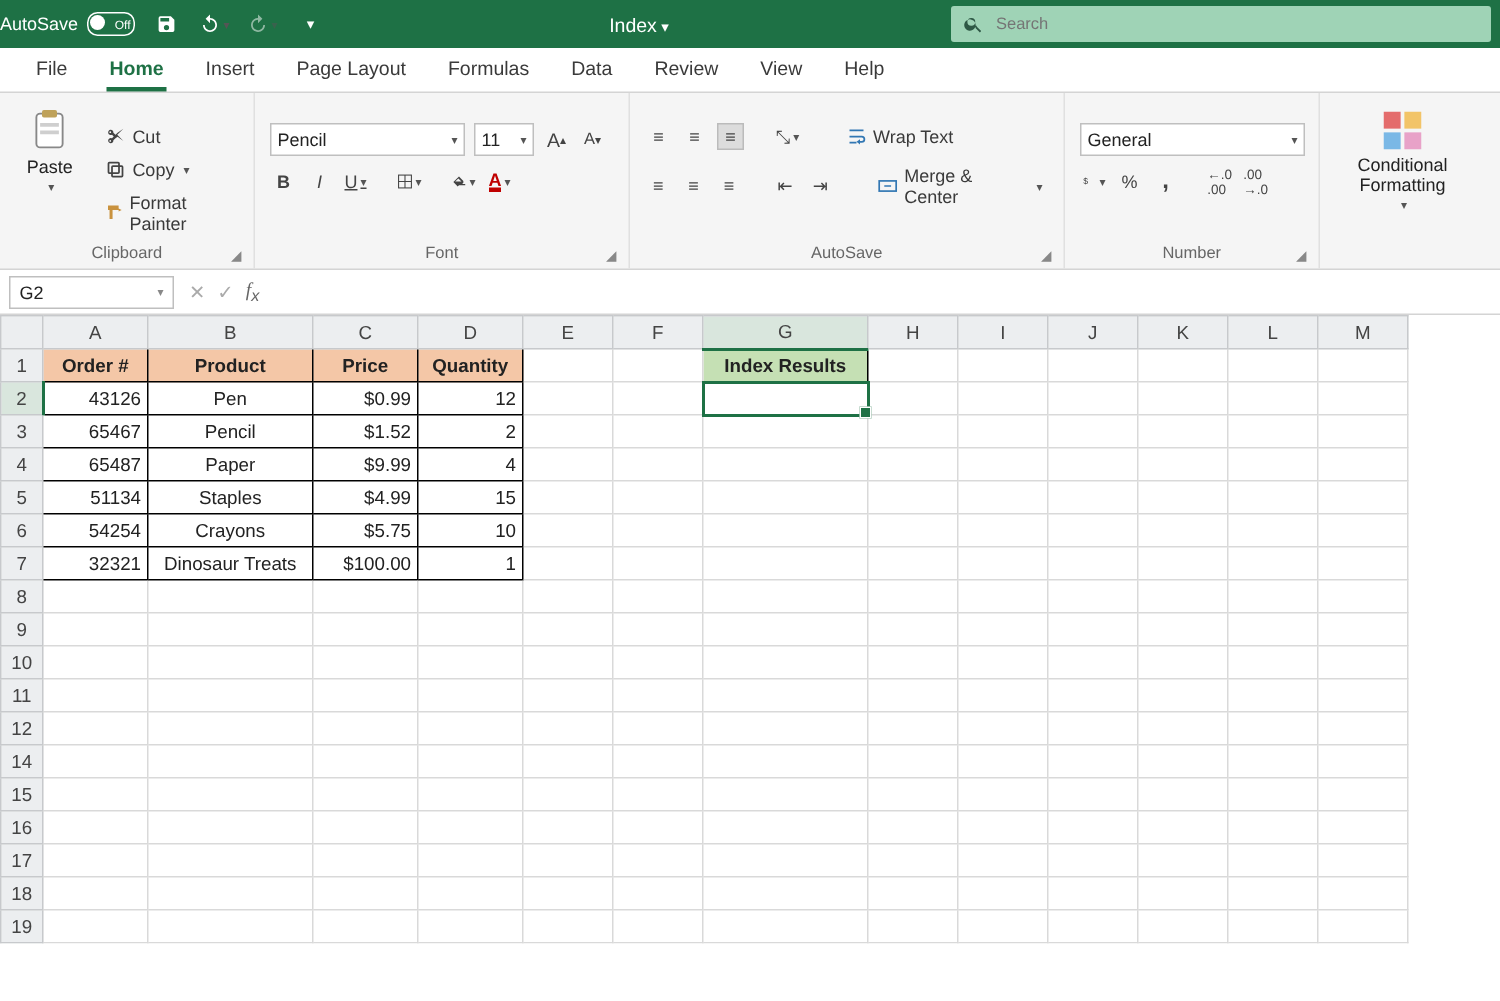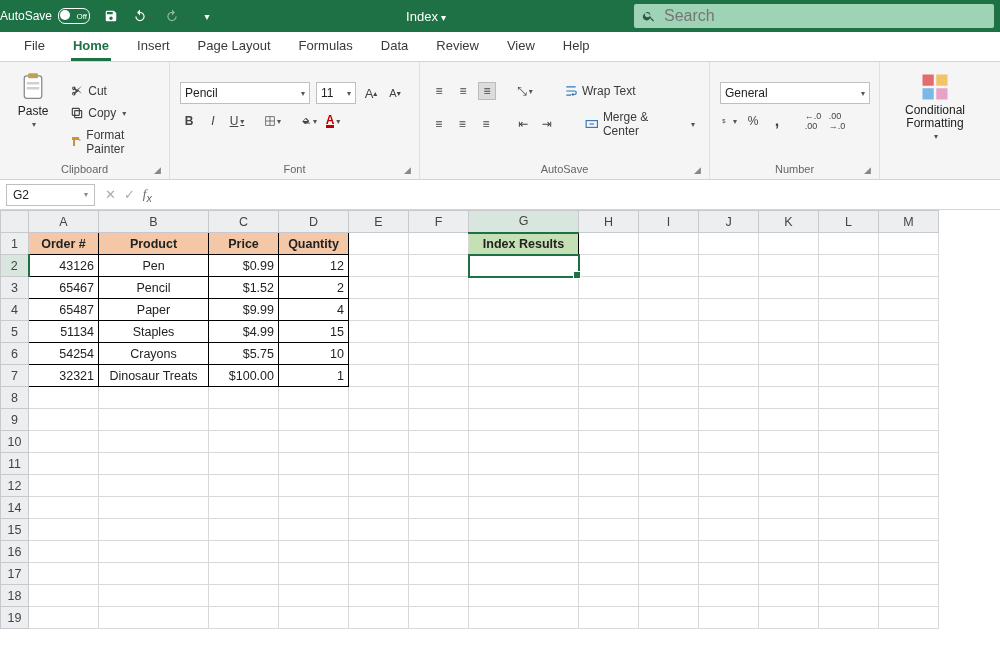--- a/index.html
+++ b/index.html
@@ -9,21 +9,21 @@
   .autosave { display: flex; align-items: center; gap: 6px; font-size: 12px; }
   .autosave .toggle { width: 32px; height: 16px; border: 1px solid #fff; border-radius: 7px; position: relative; display:flex; align-items:center; justify-content:flex-end; padding-right:2px;}
   .autosave .toggle .knob { width: 10px; height: 10px; border-radius: 50%; background: #fff; position: absolute; left: 1px; top: 1px; }
   .autosave .toggle .off { font-size:8px; color:#fff; }
   .qat-btn { width: 22px; height: 22px; display: flex; align-items: center; justify-content: center; color: #fff; cursor: pointer; }
   .qat-btn svg { width: 14px; height: 14px; fill: #fff; }
   .tb-center { flex: 1; text-align: center; font-size: 13px; color: #fff; }
   .tb-center .dd { font-size: 10px; margin-left: 3px; }
   .search { width: 360px; height: 24px; background: #9fd3b6; margin-right: 6px; border-radius: 2px; display: flex; align-items: center; padding: 0 8px; color: #2e5845; gap:8px; }
   .search svg { width: 14px; height: 14px; fill: #2e5845; }
-  .search input { flex:1; border:none; background:transparent; outline:none; color:#2e5845; font-size:16px; }
+  .search input { flex:1; border:none; background:transparent; outline:none; color:#2e5845; font-size:11px; }
 
   .tabs { height: 30px; display: flex; align-items: flex-end; border-bottom: 1px solid #d4d4d4; padding-left: 12px; gap: 4px; background:#fff; }
   .tab { padding: 6px 12px 8px 12px; font-size: 13px; color: #3a3a3a; cursor: pointer; position:relative; }
   .tab.active { color: #1e7145; font-weight:600; }
   .tab.active::after { content:""; position:absolute; left:10px; right:10px; bottom:0; height:3px; background:#1e7145; }
 
   .ribbon { height: 118px; background: #f5f5f5; border-bottom: 1px solid #d4d4d4; display: flex; position:relative; }
   .group { border-right: 1px solid #e0e0e0; padding: 6px 10px 2px 10px; display: flex; flex-direction: column; justify-content: space-between; }
   .group-label { text-align: center; font-size: 11px; color: #666; padding-bottom: 2px; position:relative; }
   .group-label .launcher { position:absolute; right:-2px; bottom:2px; font-size:9px; color:#888; }
@@ -32,21 +32,21 @@
   .btn { display: flex; align-items: center; gap: 4px; padding: 2px 4px; cursor: pointer; color:#3a3a3a; }
   .btn svg { width: 14px; height: 14px; }
   .big-btn { display:flex; flex-direction:column; align-items:center; justify-content:center; width:52px; gap:2px; cursor:pointer; padding:4px 2px; }
   .big-btn svg { width:30px; height:30px; }
   select, .combo { height: 22px; border: 1px solid #bfbfbf; background: #fff; font-size: 12px; padding: 0 4px; }
   .combo { display:flex; align-items:center; justify-content:space-between; }
   .mini { width:18px; height:18px; display:flex; align-items:center; justify-content:center; border:1px solid transparent; cursor:pointer; font-size:12px; color:#444;}
   .dd-arr { font-size:8px; color:#555; margin-left:2px; }
 
   .namebox-row { height: 30px; border-bottom: 1px solid #d4d4d4; display: flex; align-items: center; background:#fff; }
-  .namebox { width: 89px; height: 22px; margin-left: 6px; border: 1px solid #bfbfbf; background: #fff; display: flex; align-items: center; padding: 0 6px; justify-content: space-between; }
+  .namebox { width: 110px; height: 22px; margin-left: 6px; border: 1px solid #bfbfbf; background: #fff; display: flex; align-items: center; padding: 0 6px; justify-content: space-between; }
   .namebox .dd-arr{ color:#888; }
   .fx-controls { display:flex; align-items:center; gap:8px; padding:0 10px; color:#aaa; }
   .fx-controls span { cursor:pointer; font-size:13px; }
   .fx-label { font-style: italic; font-family: "Times New Roman", serif; color:#666; margin-right:6px;}
   .formula-input { flex:1; border:none; outline:none; height:22px; font-size:13px; padding:0 4px; }
 
   .sheet { position: relative; overflow: hidden; background:#fff; }
   table.grid { border-collapse: collapse; table-layout: fixed; }
   .grid th, .grid td { border: 1px solid #d9d9d9; height: 22px; font-size: 12.5px; padding: 0 4px; background:#fff; color:#222; }
   .grid thead th { background: #eceef0; text-align: center; font-weight: normal; color:#444; border-color:#c7c9cc; }

